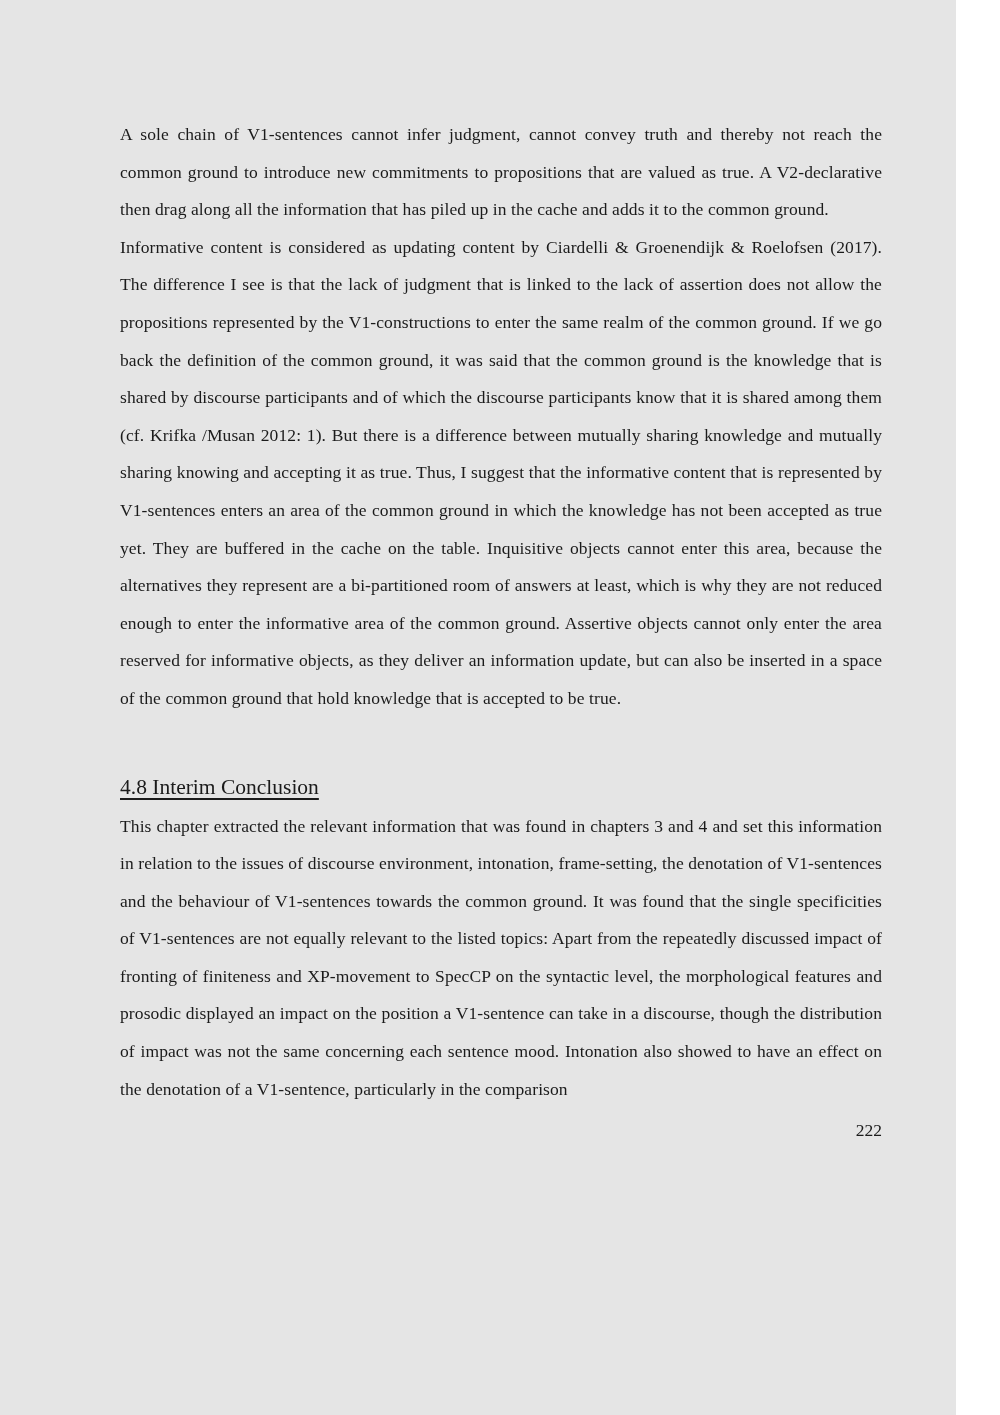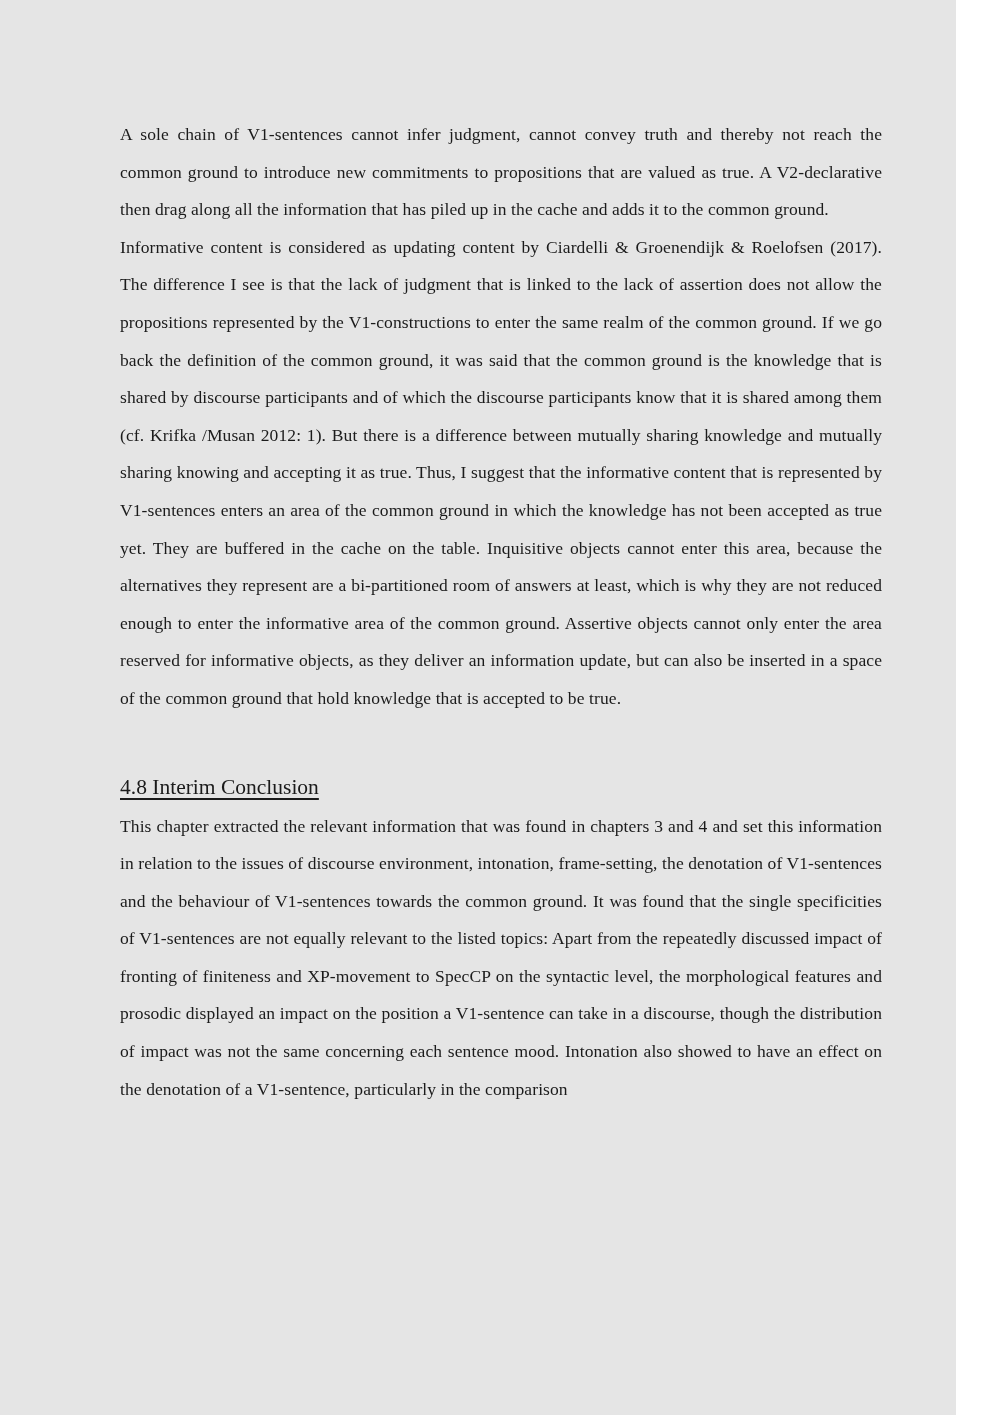--- a/index.html
+++ b/index.html
@@ -52,14 +52,15 @@
 </style>
 </head>
 <body>
 
 <div class="page">
   <div class="content">
     <p class="body-para">A sole chain of V1-sentences cannot infer judgment, cannot convey truth and thereby not reach the common ground to introduce new commitments to propositions that are valued as true. A V2-declarative then drag along all the information that has piled up in the cache and adds it to the common ground.</p>
     <p class="body-para">Informative content is considered as updating content by Ciardelli &amp; Groenendijk &amp; Roelofsen (2017). The difference I see is that the lack of judgment that is linked to the lack of assertion does not allow the propositions represented by the V1-constructions to enter the same realm of the common ground. If we go back the definition of the common ground, it was said that the common ground is the knowledge that is shared by discourse participants and of which the discourse participants know that it is shared among them (cf. Krifka /Musan 2012: 1). But there is a difference between mutually sharing knowledge and mutually sharing knowing and accepting it as true. Thus, I suggest that the informative content that is represented by V1-sentences enters an area of the common ground in which the knowledge has not been accepted as true yet. They are buffered in the cache on the table. Inquisitive objects cannot enter this area, because the alternatives they represent are a bi-partitioned room of answers at least, which is why they are not reduced enough to enter the informative area of the common ground. Assertive objects cannot only enter the area reserved for informative objects, as they deliver an information update, but can also be inserted in a space of the common ground that hold knowledge that is accepted to be true.</p>
     <h2 class="section-heading">4.8 Interim Conclusion</h2>
     <p class="body-para">This chapter extracted the relevant information that was found in chapters 3 and 4 and set this information in relation to the issues of discourse environment, intonation, frame-setting, the denotation of V1-sentences and the behaviour of V1-sentences towards the common ground. It was found that the single specificities of V1-sentences are not equally relevant to the listed topics: Apart from the repeatedly discussed impact of fronting of finiteness and XP-movement to SpecCP on the syntactic level, the morphological features and prosodic displayed an impact on the position a V1-sentence can take in a discourse, though the distribution of impact was not the same concerning each sentence mood. Intonation also showed to have an effect on the denotation of a V1-sentence, particularly in the comparison</p>
+    <div class="page-number">222</div>
   </div>
 </div>
 
 </body></html>

